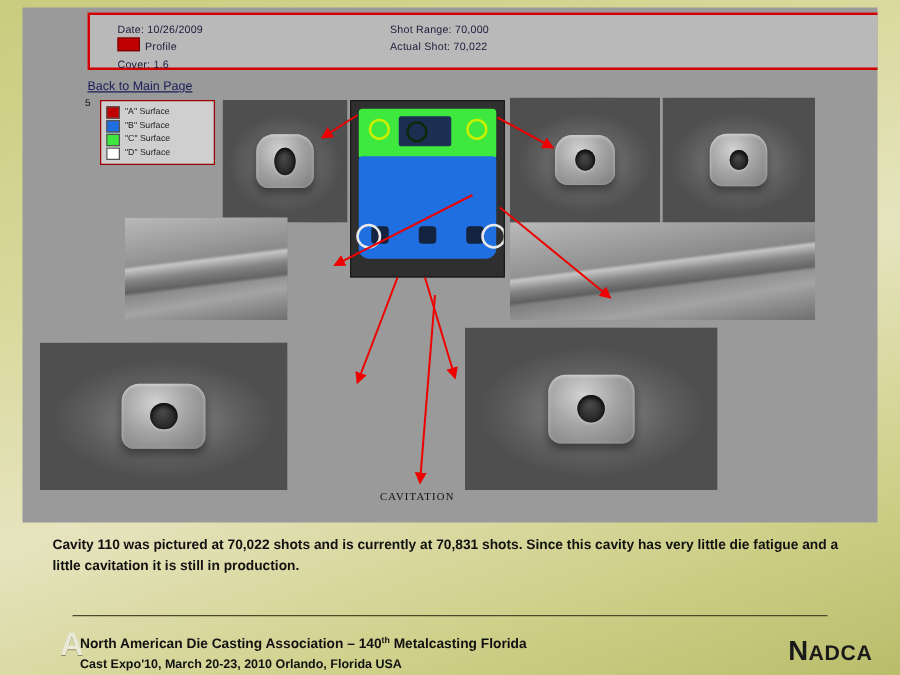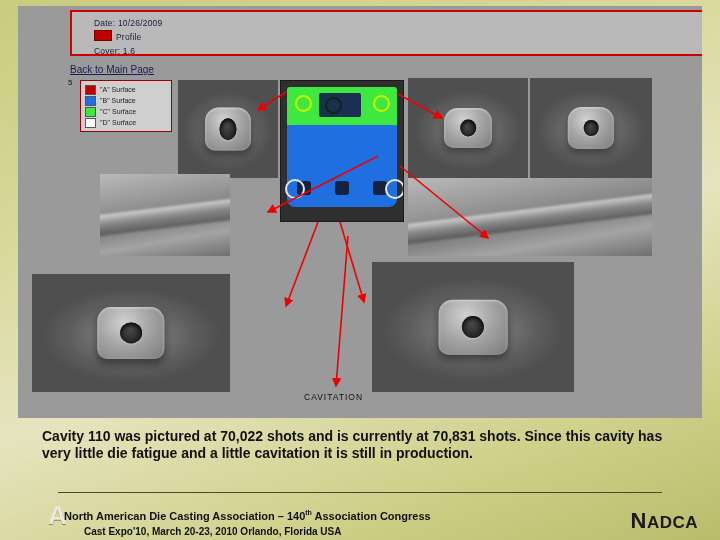--- a/index.html
+++ b/index.html
@@ -112,20 +112,21 @@
     color: #222;
     margin-top: 40px;
   }
   .cav-label {
     position: absolute;
     left: 286px;
     top: 386px;
     font-size: 8.5px;
     color: #111;
     letter-spacing: 1px;
+    font-family: Liberation Serif, serif;
   }
 
   
   .photo {
     position: absolute;
     background: #8e8e8e;
     overflow: hidden;
   }
   .photo .metal {
     position: absolute;
@@ -240,21 +241,21 @@
     height: 412px;
     pointer-events: none;
   }
 
   
   .caption {
     position: absolute;
     left: 42px;
     top: 428px;
     width: 640px;
-    font-size: 14px;
+    font-size: 11px;
     color: #111;
     line-height: 17px;
     font-weight: bold;
   }
 
   
   .footer-rule {
     position: absolute;
     left: 58px;
     top: 492px;
@@ -277,21 +278,20 @@
     left: 64px;
     top: 505px;
     font-size: 11px;
     color: #111;
     line-height: 16px;
     font-weight: bold;
   }
   .footer-text .sub {
     font-size: 10px;
     font-weight: bold;
-    margin-left: 20px;
   }
   .footer-text sup { font-size: 7px; }
   .nadca {
     position: absolute;
     right: 22px;
     top: 508px;
     font-size: 17px;
     font-weight: bold;
     letter-spacing: .5px;
     color: #1a1a1a;
@@ -304,20 +304,24 @@
 </head>
 <body>
 
 <div class="slide-image">
 
   <div class="info-box">
     <div class="info-col c1">
       <div>Date:  10/26/2009</div>
       <div><span class="red-chip"></span><span>Profile</span></div>
       <div>Cover:  1.6</div>
+    </div>
+    <div class="info-col c2">
+      <div>Shot Range:  70,000</div>
+      <div>Actual Shot:  70,022</div>
     </div>
   </div>
 
   <a class="back-link" href="#">Back to Main Page</a>
 
   <div class="legend-num">5</div>
   <div class="legend">
     <div class="legend-row">
       <span class="legend-swatch" style="background:#c00000"></span>
       <span>"A" Surface</span>
@@ -410,16 +414,16 @@
     </g>
   </svg>
 
 </div>
 
 <div class="caption">Cavity 110 was pictured at 70,022 shots and is currently at 70,831 shots. Since this cavity has very little die fatigue and a little cavitation it is still in production.</div>
 
 <div class="footer-rule"></div>
 <div class="footer-a">A</div>
 <div class="footer-text">
-  <div><span>North American Die Casting Association – 140</span><sup>th</sup><span> Association Congress</span></div>
+  <div><span>North American Die Casting Association – 140</span><sup>th</sup><span> Metalcasting Florida</span></div>
   <div class="sub">Cast Expo'10,  March 20-23, 2010  Orlando, Florida  USA</div>
 </div>
 <div class="nadca"><span class="big">N</span><span>ADCA</span></div>
 
 </body></html>

